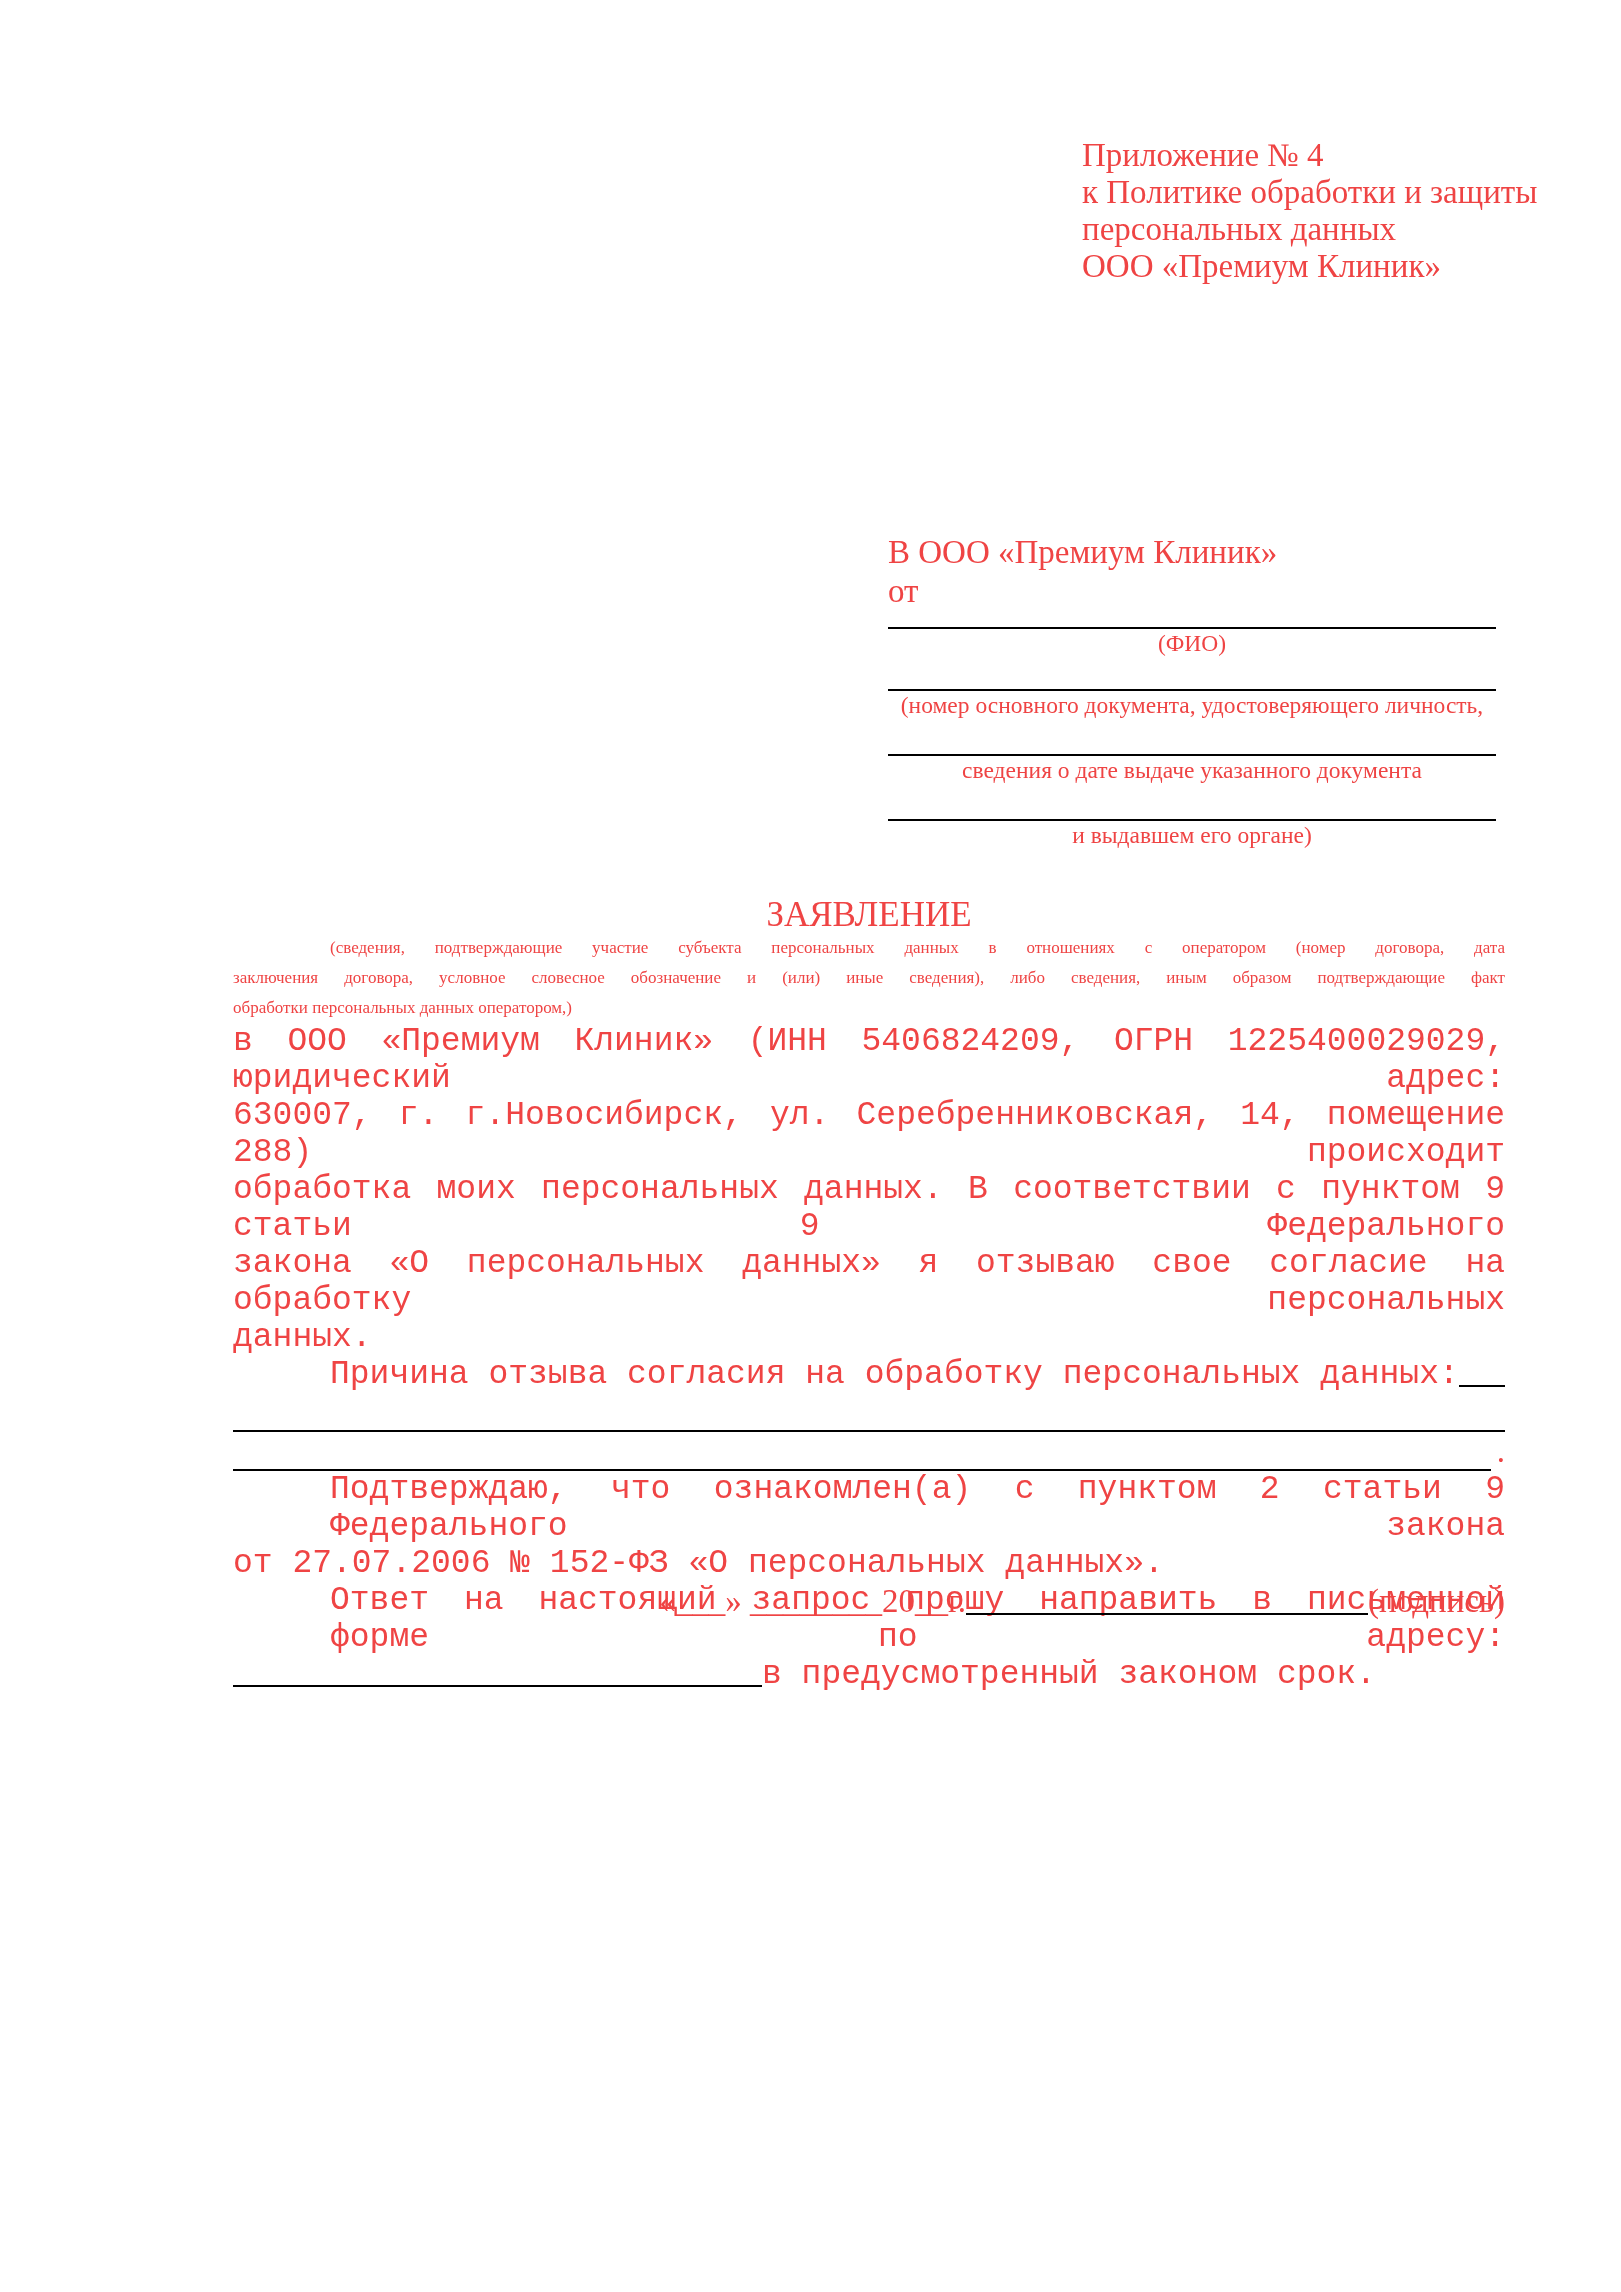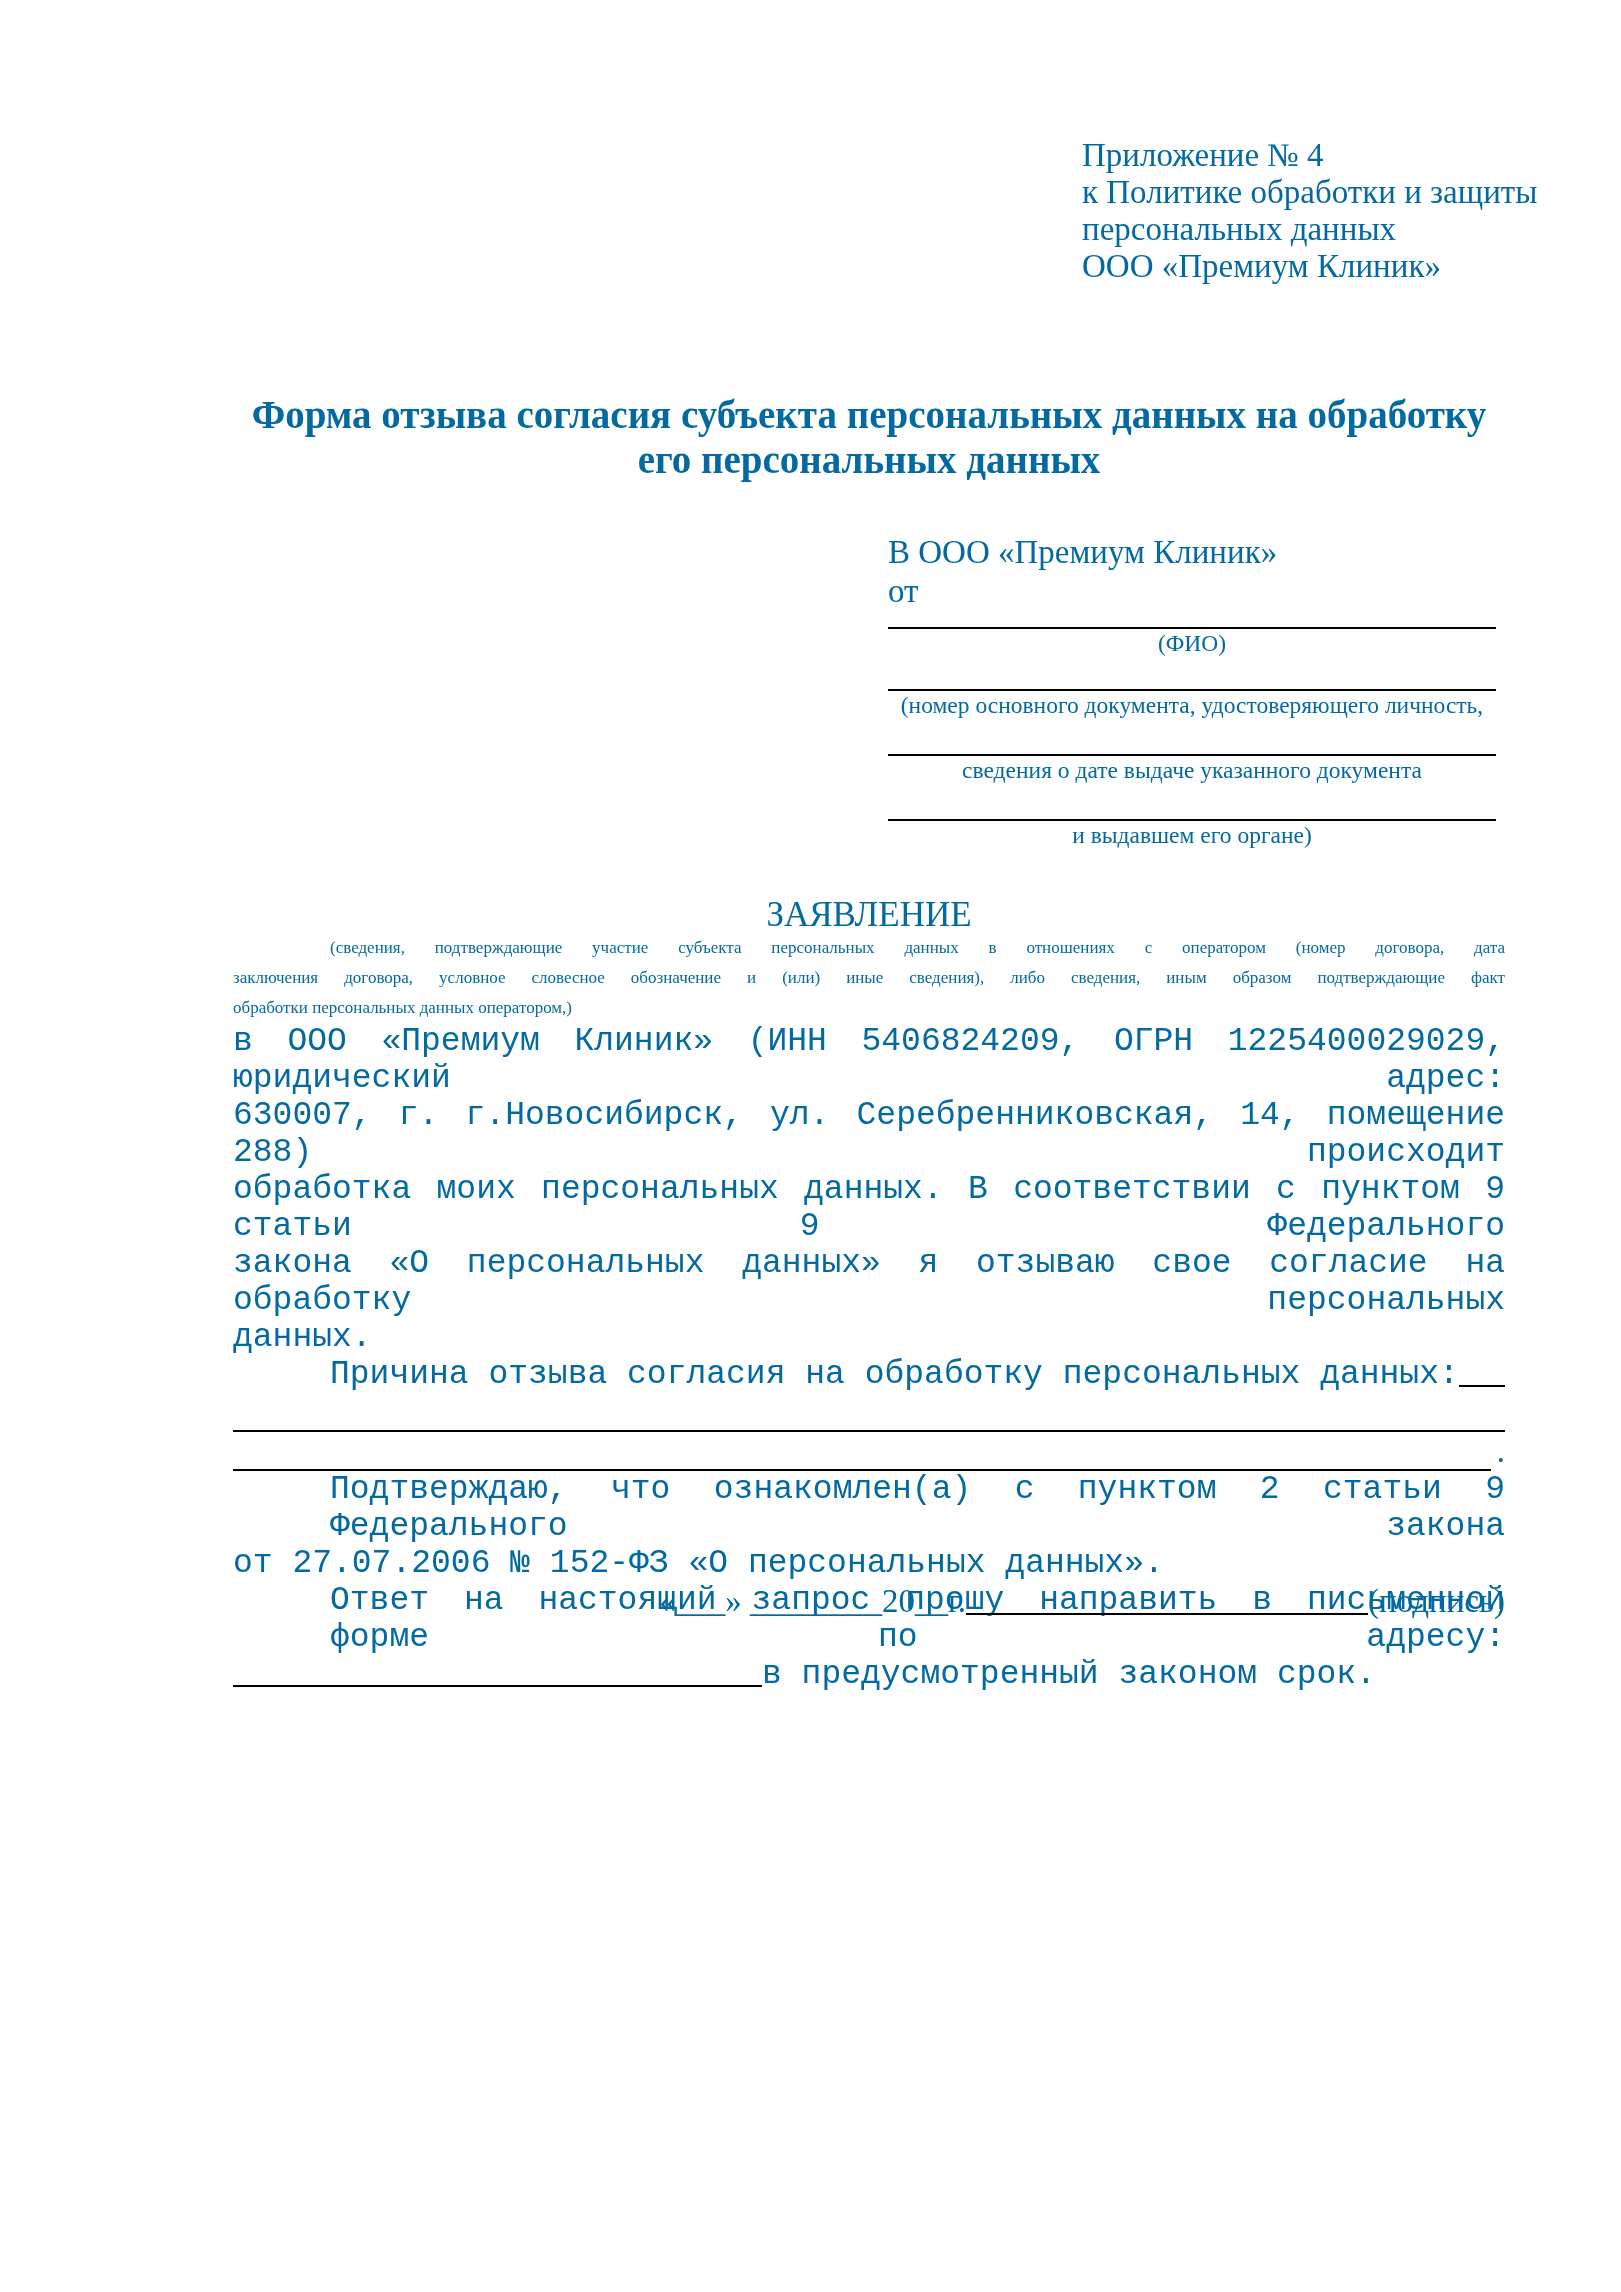--- a/index.html
+++ b/index.html
@@ -1,20 +1,20 @@
 <!DOCTYPE html>
 <html><head>
 <meta charset="utf-8">
 <style>
   html,body { margin:0; padding:0; background:#ffffff; }
   .page {
     position:relative;
     width:1621px; height:2293px;
     background:#ffffff;
-    color:#0369a1;
+    color:#ef4444;
     font-family:"Liberation Serif", serif;
     overflow:hidden;
     border-radius:32px;
   }
   
   .appendix {
     position:absolute; left:1082px; top:137px;
     font-size:33px; line-height:37px;
   }
   
@@ -71,24 +71,20 @@
 
 <div class="page">
 
   <div class="appendix">
     <div>Приложение № 4</div>
     <div>к Политике обработки и защиты</div>
     <div>персональных данных</div>
     <div>ООО «Премиум Клиник»</div>
   </div>
 
-  <div class="title">
-    <div>Форма отзыва согласия субъекта персональных данных на обработку</div>
-    <div>его персональных данных</div>
-  </div>
 
   <div class="recipient">
     <div>В ООО «Премиум Клиник»</div>
     <div>от</div>
 
     <div class="blank b1"></div>
     <div class="caption">(ФИО)</div>
 
     <div class="blank b2"></div>
     <div class="caption">(номер основного документа, удостоверяющего личность,</div>

